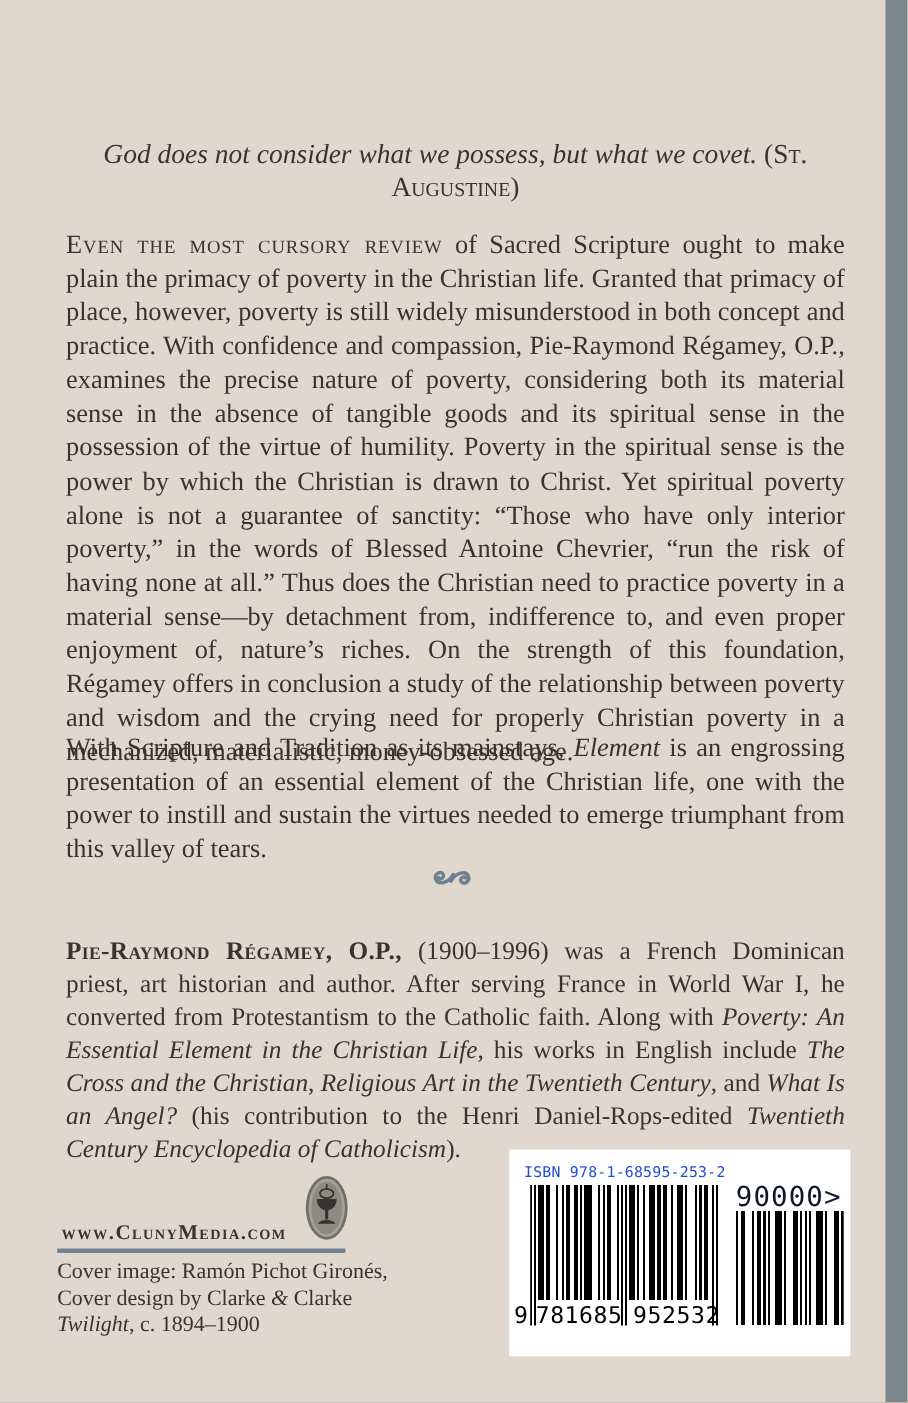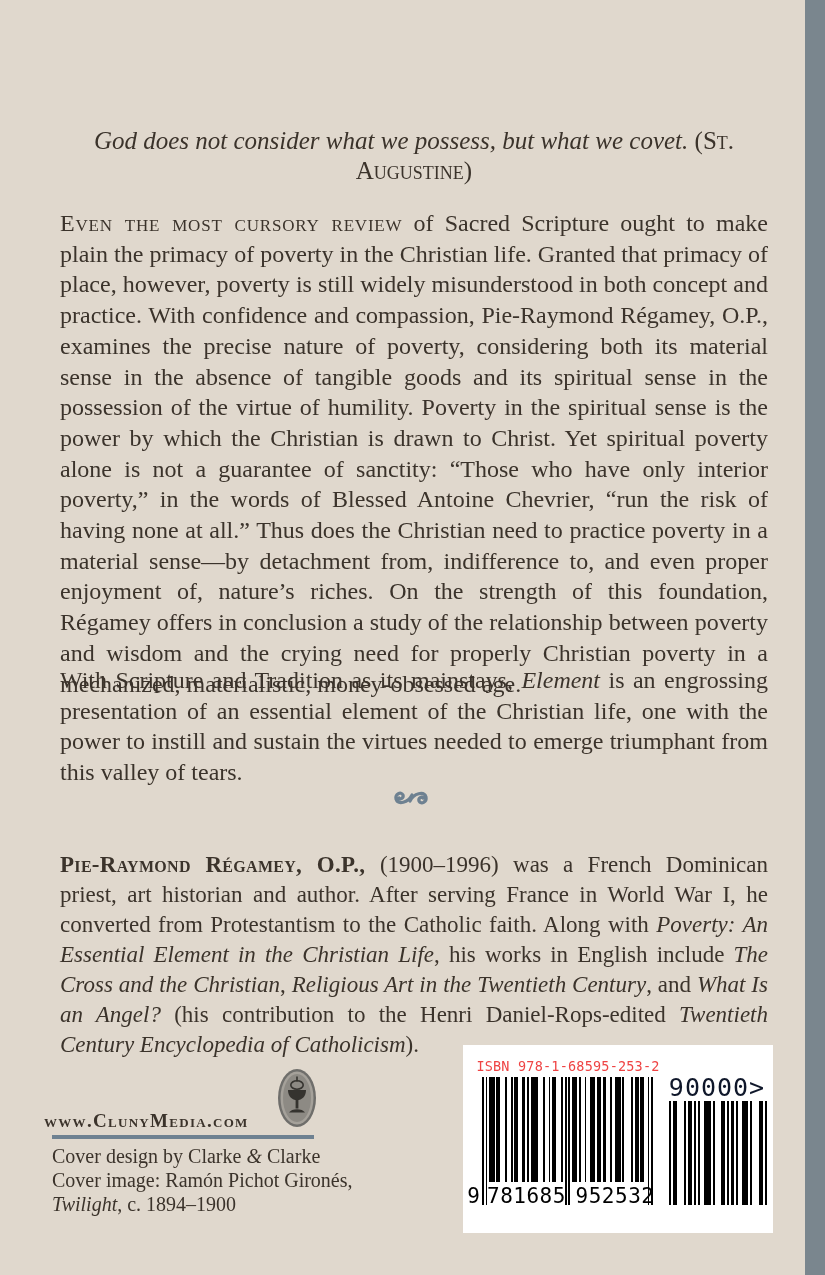--- a/index.html
+++ b/index.html
@@ -22,30 +22,30 @@
   .seg-n{font-style:normal;}
   .seg-i{font-style:italic;}
   .seg-sc{font-variant:small-caps;font-style:normal;}
   .seg-scb{font-variant:small-caps;font-weight:700;letter-spacing:0.3px;}
   .seg-lead{font-variant:small-caps;letter-spacing:0.8px;}
 
   .ornament{position:absolute;left:391px;top:786px;width:40px;height:26px;}
 
   .publisher-name{position:absolute;left:52px;top:1080px;font-variant:small-caps;font-weight:700;
     font-size:25px;letter-spacing:2px;}
-  .publisher-site{position:absolute;left:44px;top:1110px;font-variant:small-caps;font-weight:700;
+  .publisher-site{position:absolute;left:56px;top:1110px;font-variant:small-caps;font-weight:700;
     font-size:19px;letter-spacing:1.3px;}
   .pub-rule{position:absolute;left:52px;top:1135px;width:262px;height:4px;background:#6e8191;}
   .credits{position:absolute;left:52px;top:1144px;width:330px;font-size:20px;line-height:24px;}
   .credits p{margin:0;}
 
   .logo{position:absolute;left:277px;top:1068px;width:40px;height:60px;}
 
   .bc-box{position:absolute;left:463px;top:1045px;width:310px;height:188px;background:#ffffff;}
-  .bc-isbn{position:absolute;left:10px;top:13px;width:190px;text-align:center;color:#ef4444;
+  .bc-isbn{position:absolute;left:10px;top:13px;width:190px;text-align:center;color:#1d4ed8;
     font-family:"DejaVu Sans Mono",monospace;font-size:13.5px;letter-spacing:0.2px;white-space:nowrap;}
   .bc-main{position:absolute;left:19px;top:32px;}
   .bc-main rect,.bc-supp-svg rect{fill:#000;}
   .bc-digit{position:absolute;color:#000;font-family:"DejaVu Sans Mono",monospace;font-size:21px;top:139px;}
   .bc-d9{left:1px;width:16px;text-align:right;}
   .bc-g1{left:24px;width:78px;text-align:center;letter-spacing:0.5px;}
   .bc-g2{left:108px;width:88px;text-align:center;letter-spacing:0.5px;}
   .bc-supp{position:absolute;left:204px;top:30px;width:100px;text-align:center;}
   .bc-supp-label{color:#0f172a;font-family:"DejaVu Sans Mono",monospace;font-size:25px;line-height:25px;
     letter-spacing:1px;white-space:nowrap;}
@@ -87,22 +87,22 @@
         <path d="M11 22 h18 c0 6.2 -4 10.2 -9 10.2 c-5 0 -9 -4 -9 -10.2 z"></path>
         <rect x="18.6" y="31.5" width="2.8" height="9"></rect>
         <path d="M12 44.5 c2.5 -4.5 13.5 -4.5 16 0 z"></path>
       </g>
     </svg>
   </div>
 
   <div class="pub-rule"></div>
 
   <div class="credits">
+    <p>Cover image: Ramón Pichot Gironés,</p>
     <p><span class="seg-n">Cover design by Clarke </span><span class="seg-i">&amp;</span><span class="seg-n"> Clarke</span></p>
-    <p>Cover image: Ramón Pichot Gironés,</p>
     <p><span class="seg-i">Twilight</span><span class="seg-n">, c. 1894–1900</span></p>
   </div>
 
   <div class="bc-box">
     <div class="bc-isbn">ISBN 978-1-68595-253-2</div>
     <svg class="bc-main" shape-rendering="crispEdges" viewBox="0 0 171 128" width="171" height="128">
         <rect x="0.00" y="0" width="1.8" height="128"></rect>
         <rect x="3.60" y="0" width="1.8" height="128"></rect>
         <rect x="7.20" y="0" width="1.8" height="105"></rect>
         <rect x="9.00" y="0" width="1.8" height="105"></rect>

